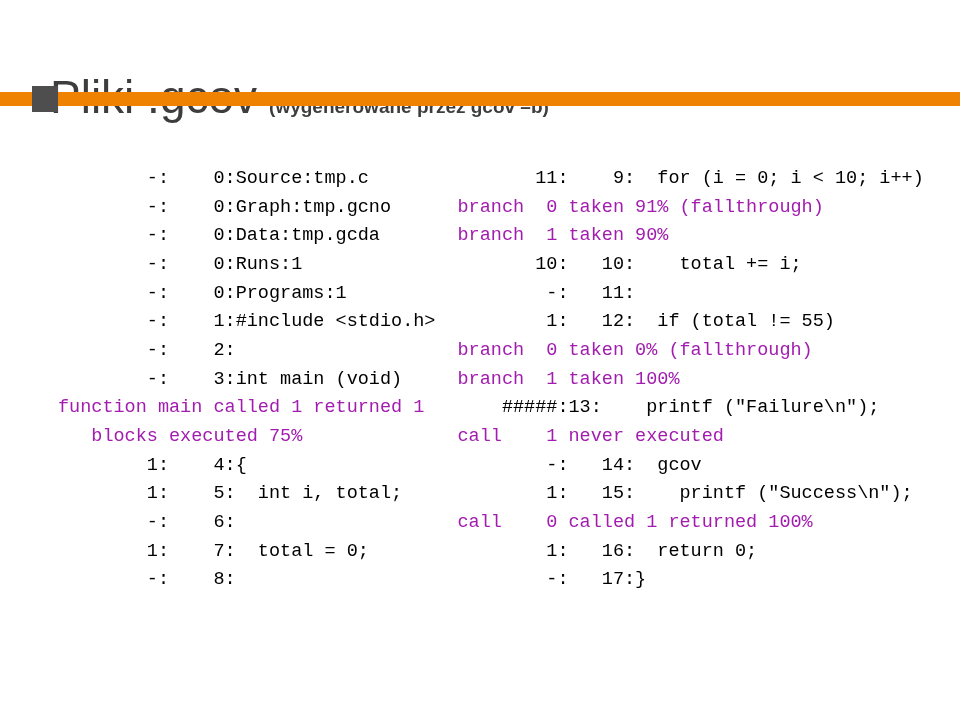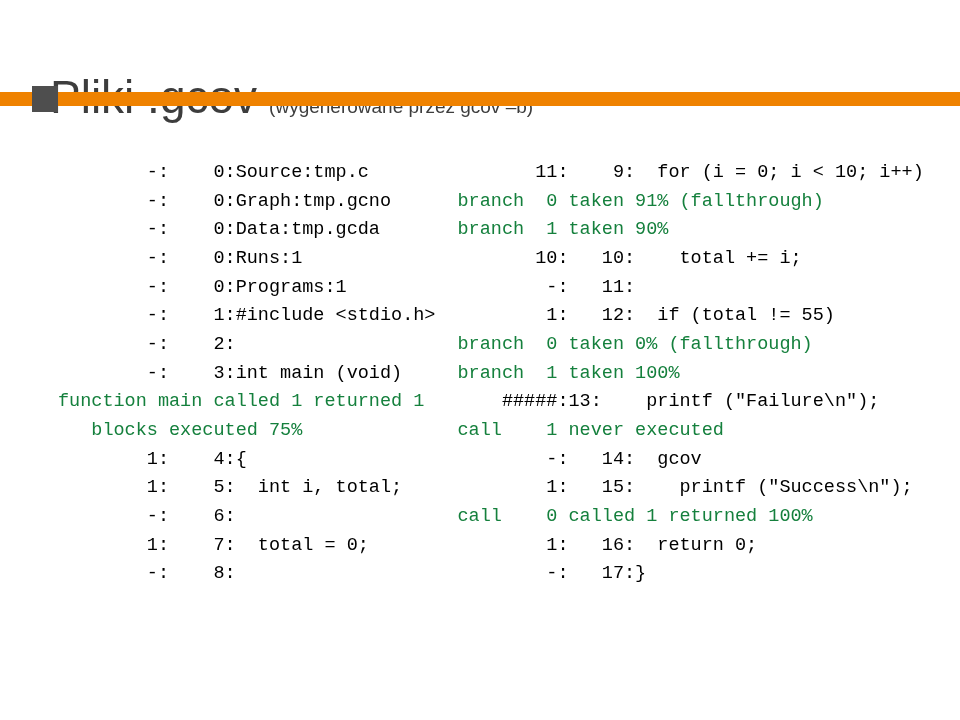--- a/index.html
+++ b/index.html
@@ -22,55 +22,55 @@
   .title-main {
     font-size: 46px;
     color: #3d3d3d;
     font-weight: 400;
     font-family: "Segoe UI", "Helvetica Neue", sans-serif;
     margin-top: 44px;
   }
   .title-sub {
     font-size: 19px;
     color: #3d3d3d;
-    font-weight: 400;
+    font-weight: 700;
   }
   .stripe {
     position: absolute;
     top: 92px;
     left: 0;
     width: 960px;
     height: 14px;
     background: #ef8200;
   }
   .stripe-box {
     position: absolute;
     top: 86px;
     left: 32px;
     width: 26px;
     height: 26px;
     background: #4e4e4e;
   }
   .columns {
     position: absolute;
-    top: 159px;
+    top: 165px;
     left: 58px;
     width: 850px;
     display: flex;
     gap: 22px;
   }
   .col {
     flex: 1;
     white-space: pre;
     font-family: Consolas, "Courier New", monospace;
     font-size: 18.5px;
     line-height: 1.55;
     color: #000;
   }
-  .blue { color: #15803d; }
+  .blue { color: #a21caf; }
 </style>
 </head>
 <body>
 
 <div class="title-row">
   <span class="title-main">Pliki .gcov</span>
   <span class="title-sub">(wygenerowane przez gcov –b)</span>
 </div>
 
 <div class="stripe"></div>

